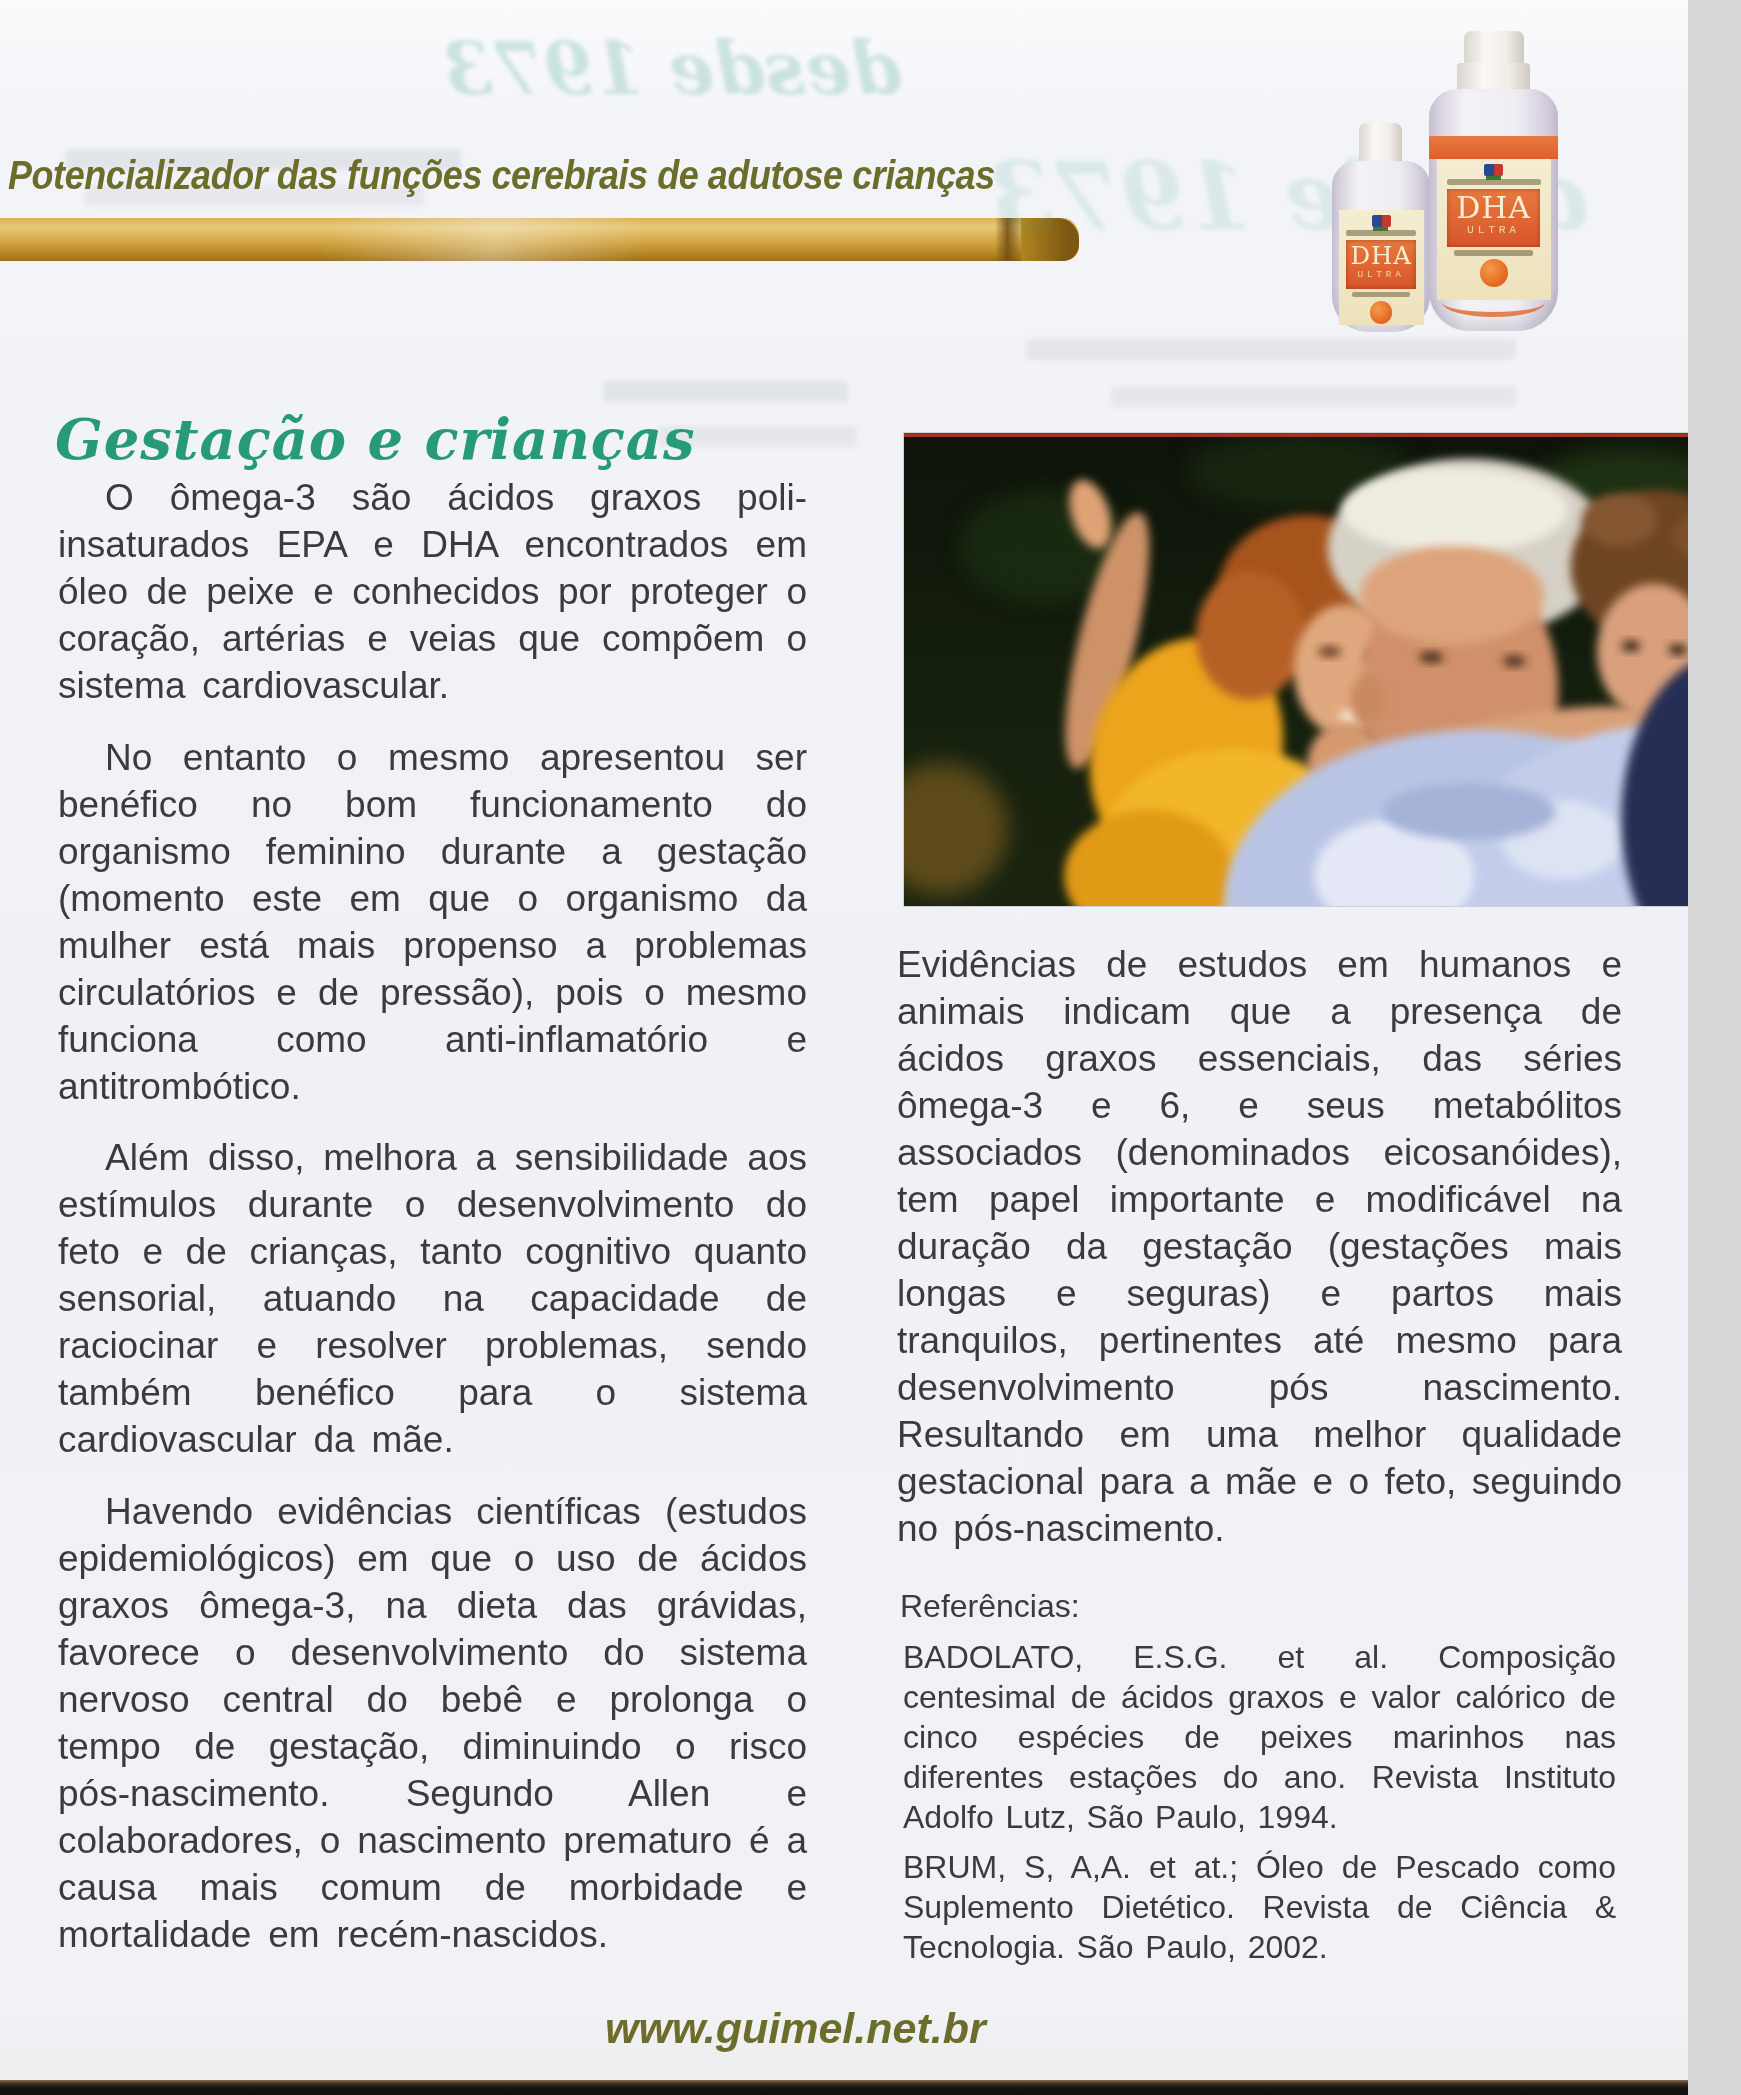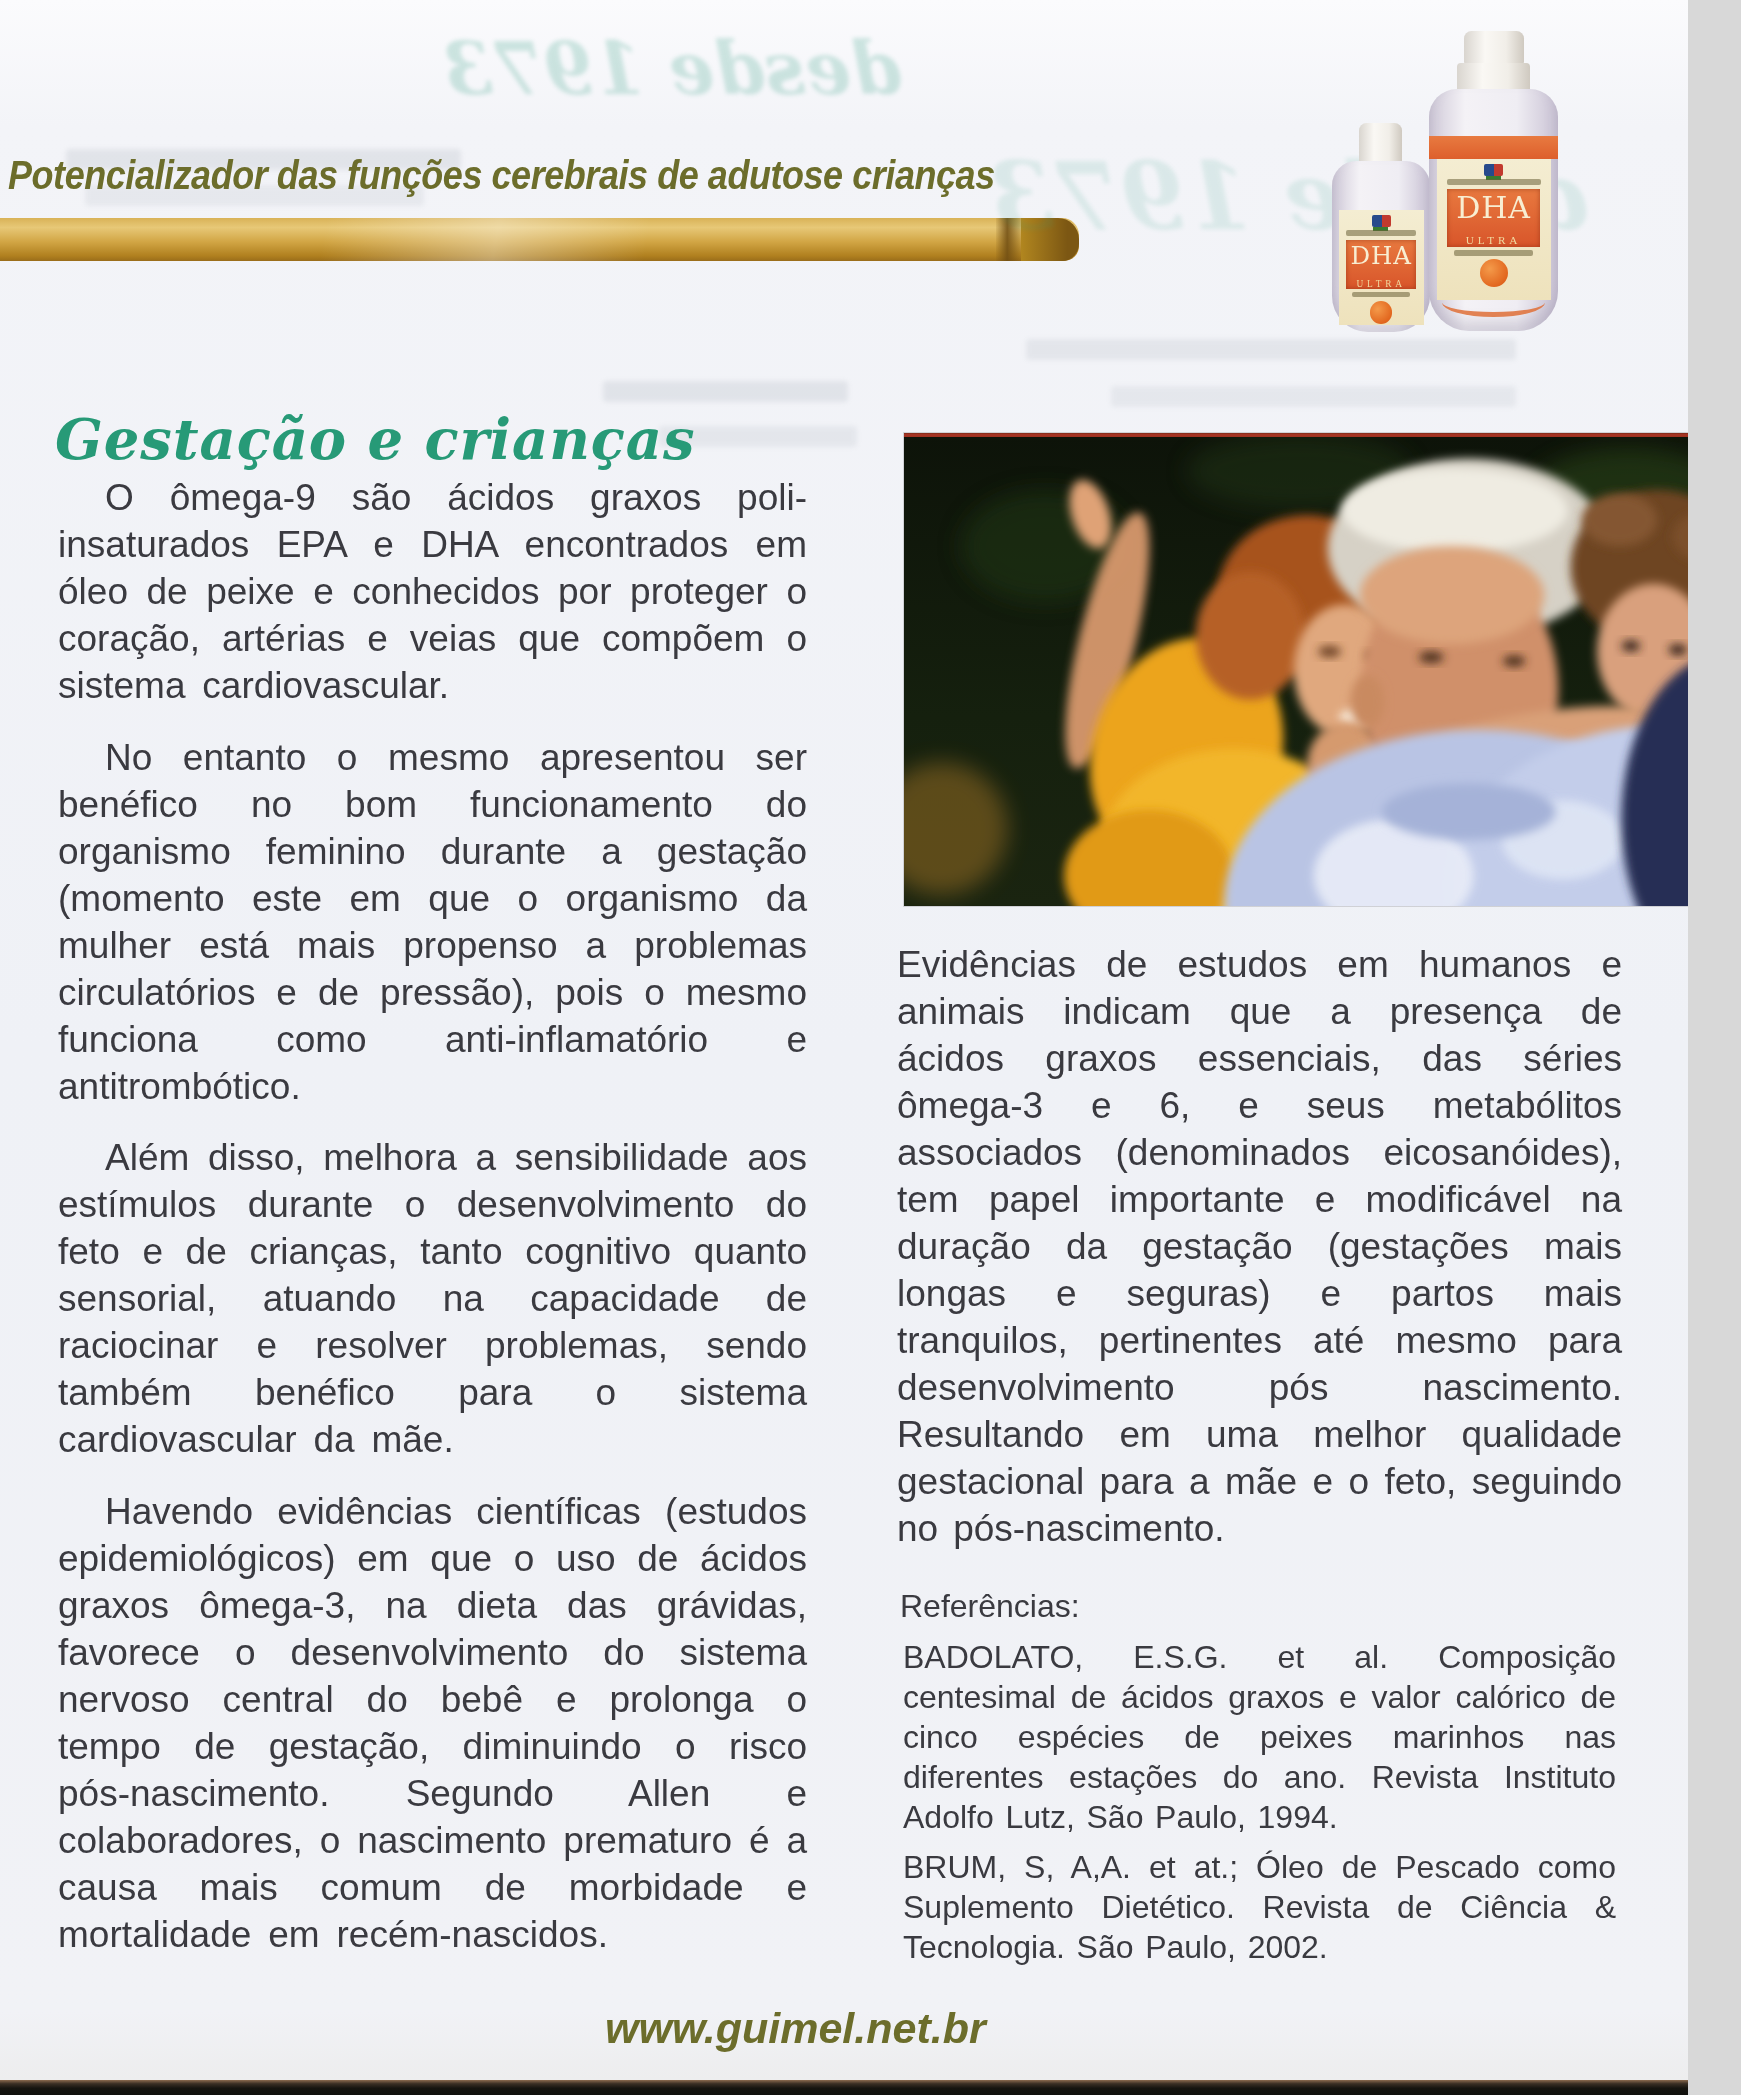--- a/index.html
+++ b/index.html
@@ -62,21 +62,21 @@
   .label .logo{position:relative; margin:4.7px auto 1.9px auto; width:19px; height:12.2px;
     background:linear-gradient(90deg,#274a8c 55%,#c23a2e 55%); border-radius:1.9px;}
   .label .logo::after{content:""; position:absolute; left:1.9px; top:12.2px; width:15px; height:3.8px; background:#3a7a30;}
   .microbar{margin:2.8px auto; height:6.6px; background:#6a6038; opacity:.55; border-radius:1.9px;}
   .brand-block{
     position:relative; margin:3.8px auto 0 auto; width:82%;
     background:linear-gradient(180deg,#e8793f,#d8552a); text-align:center;
     box-shadow:inset 0 0 5.6px rgba(120,30,10,.5);
   }
   .brand{font-family:"DejaVu Serif",serif; color:#f8eed2; letter-spacing:0.9px; line-height:1.05;}
-  .variant{font-family:Liberation Serif, serif; color:#f0d9a0; letter-spacing:3.8px;margin-top:10px;}
+  .variant{font-family:Liberation Mono, monospace; color:#f0d9a0; letter-spacing:3.8px;}
   .orange-dot{
     margin:3.8px auto 0 auto; border-radius:50%;
     background:radial-gradient(circle at 35% 35%,#f49a4a,#e2671f 70%,#cf5514);
   }
   .curve-trim{border-bottom:5.6px solid #e07038; border-radius:0 0 50% 50%; opacity:.85;}
   .bottle-large .band{position:absolute; left:0; right:0; background:linear-gradient(180deg,#e87a40,#dd5f2c);}
   
   .section-heading{
     position:absolute; left:55px; top:360px;
     font-family:"DejaVu Serif",serif; font-style:italic; font-weight:600;
@@ -164,21 +164,21 @@
         <div class="microbar" style="width:79px; height:5.6px;"></div>
         <div class="orange-dot" style="width:28px; height:28px;"></div>
       </div>
       <div class="curve-trim" style="position:absolute; left:13px; top:256px; width:103px; height:24.5px;"></div>
     </div>
   </div>
 
   <h2 class="section-heading">Gestação e crianças</h2>
 
   <div class="col-left">
-    <p>O ômega-9 são ácidos graxos poli-insaturados EPA e DHA encontrados em óleo de peixe e conhecidos por proteger o coração, artérias e veias que compõem o sistema cardiovascular.</p>
+    <p>O ômega-3 são ácidos graxos poli-insaturados EPA e DHA encontrados em óleo de peixe e conhecidos por proteger o coração, artérias e veias que compõem o sistema cardiovascular.</p>
     <p>No entanto o mesmo apresentou ser benéfico no bom funcionamento do organismo feminino durante a gestação (momento este em que o organismo da mulher está mais propenso a problemas circulatórios e de pressão), pois o mesmo funciona como anti-inflamatório e antitrombótico.</p>
     <p>Além disso, melhora a sensibilidade aos estímulos durante o desenvolvimento do feto e de crianças, tanto cognitivo quanto sensorial, atuando na capacidade de raciocinar e resolver problemas, sendo também benéfico para o sistema cardiovascular da mãe.</p>
     <p>Havendo evidências científicas (estudos epidemiológicos) em que o uso de ácidos graxos ômega-3, na dieta das grávidas, favorece o desenvolvimento do sistema nervoso central do bebê e prolonga o tempo de gestação, diminuindo o risco pós-nascimento. Segundo Allen e colaboradores, o nascimento prematuro é a causa mais comum de morbidade e mortalidade em recém-nascidos.</p>
   </div>
 
   <figure class="photo">
     <svg width="837" height="473" viewBox="0 0 889 502" xmlns="http://www.w3.org/2000/svg">
       <defs>
         <linearGradient id="bg" x1="0" y1="0" x2="0" y2="1">
           <stop offset="0" stop-color="#0d1309"></stop>

